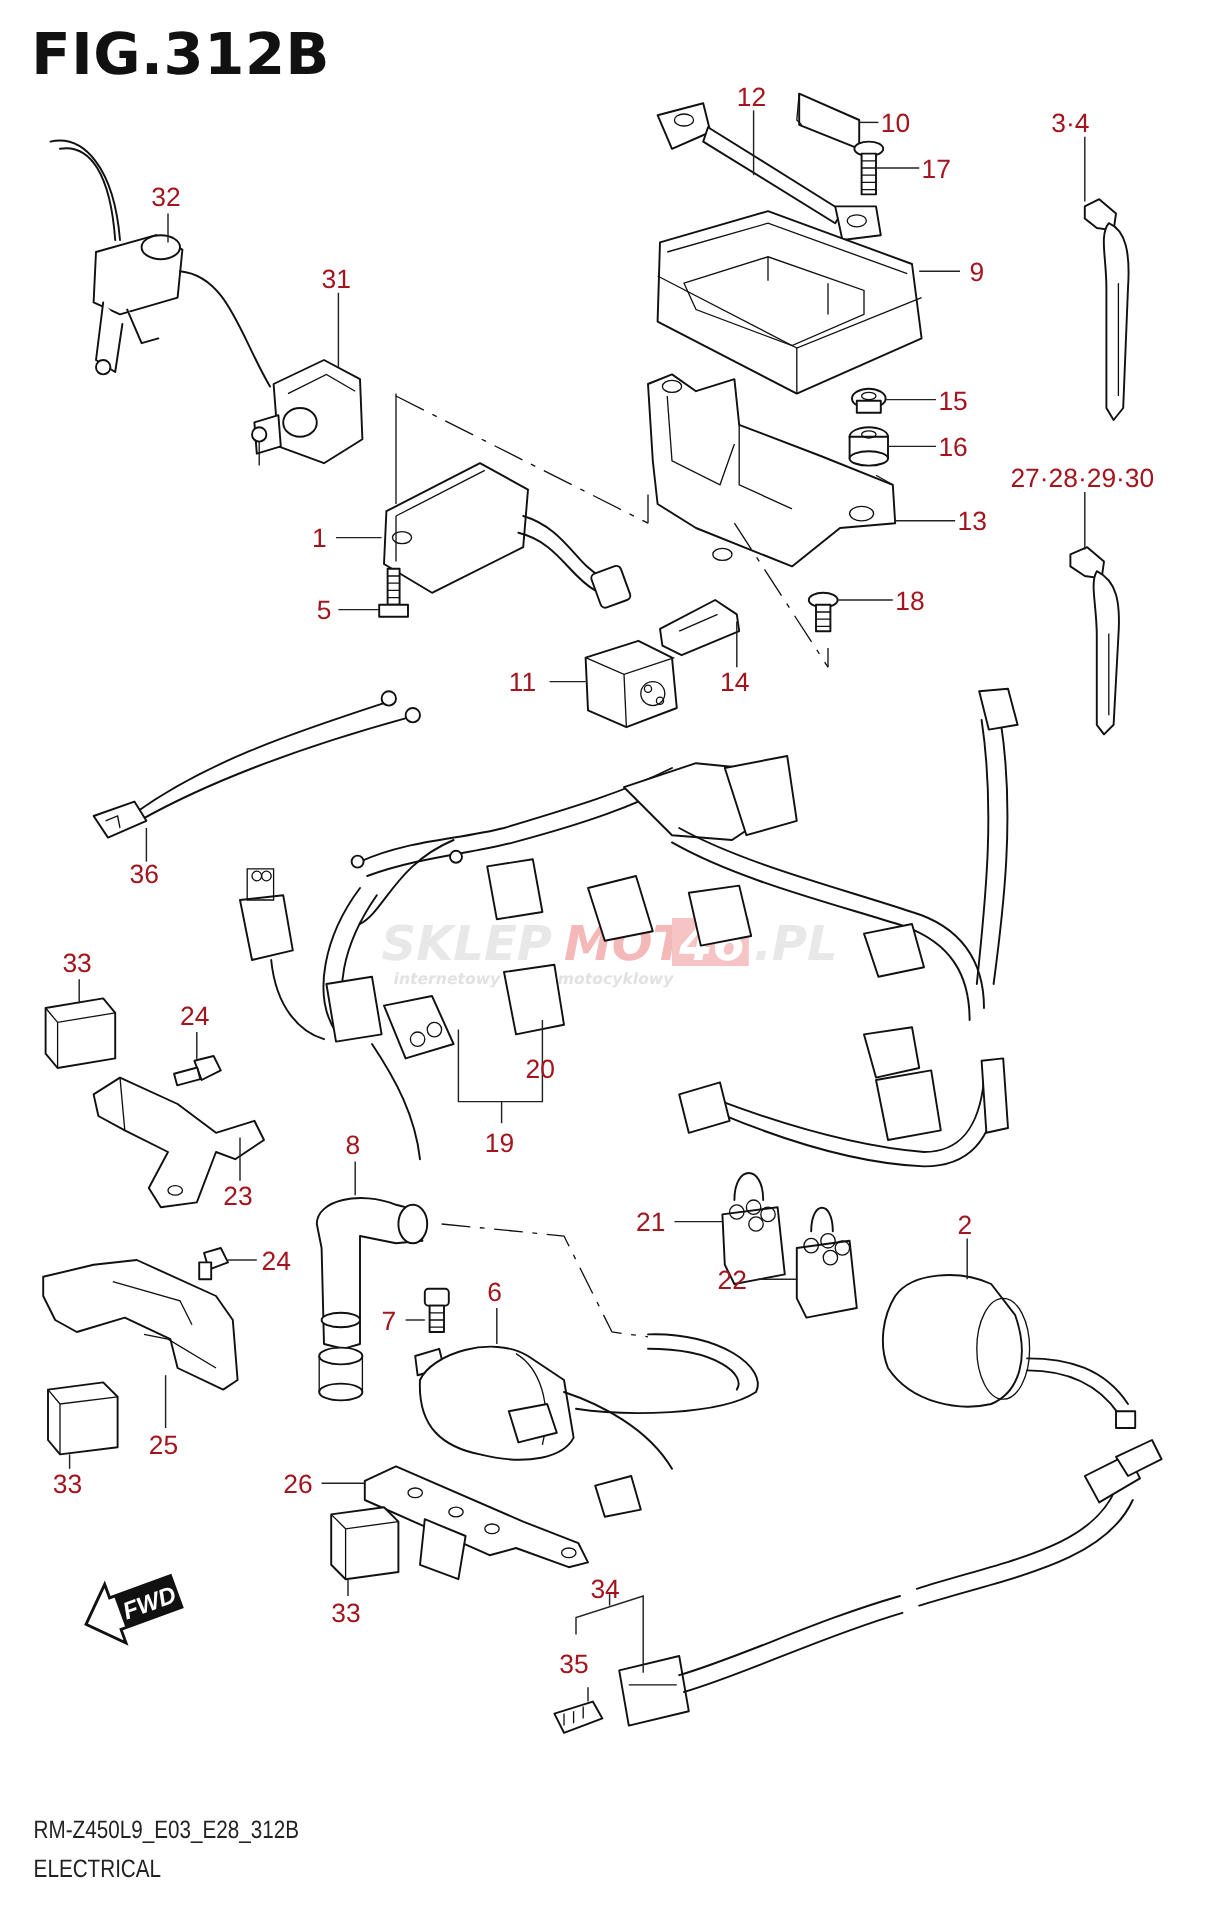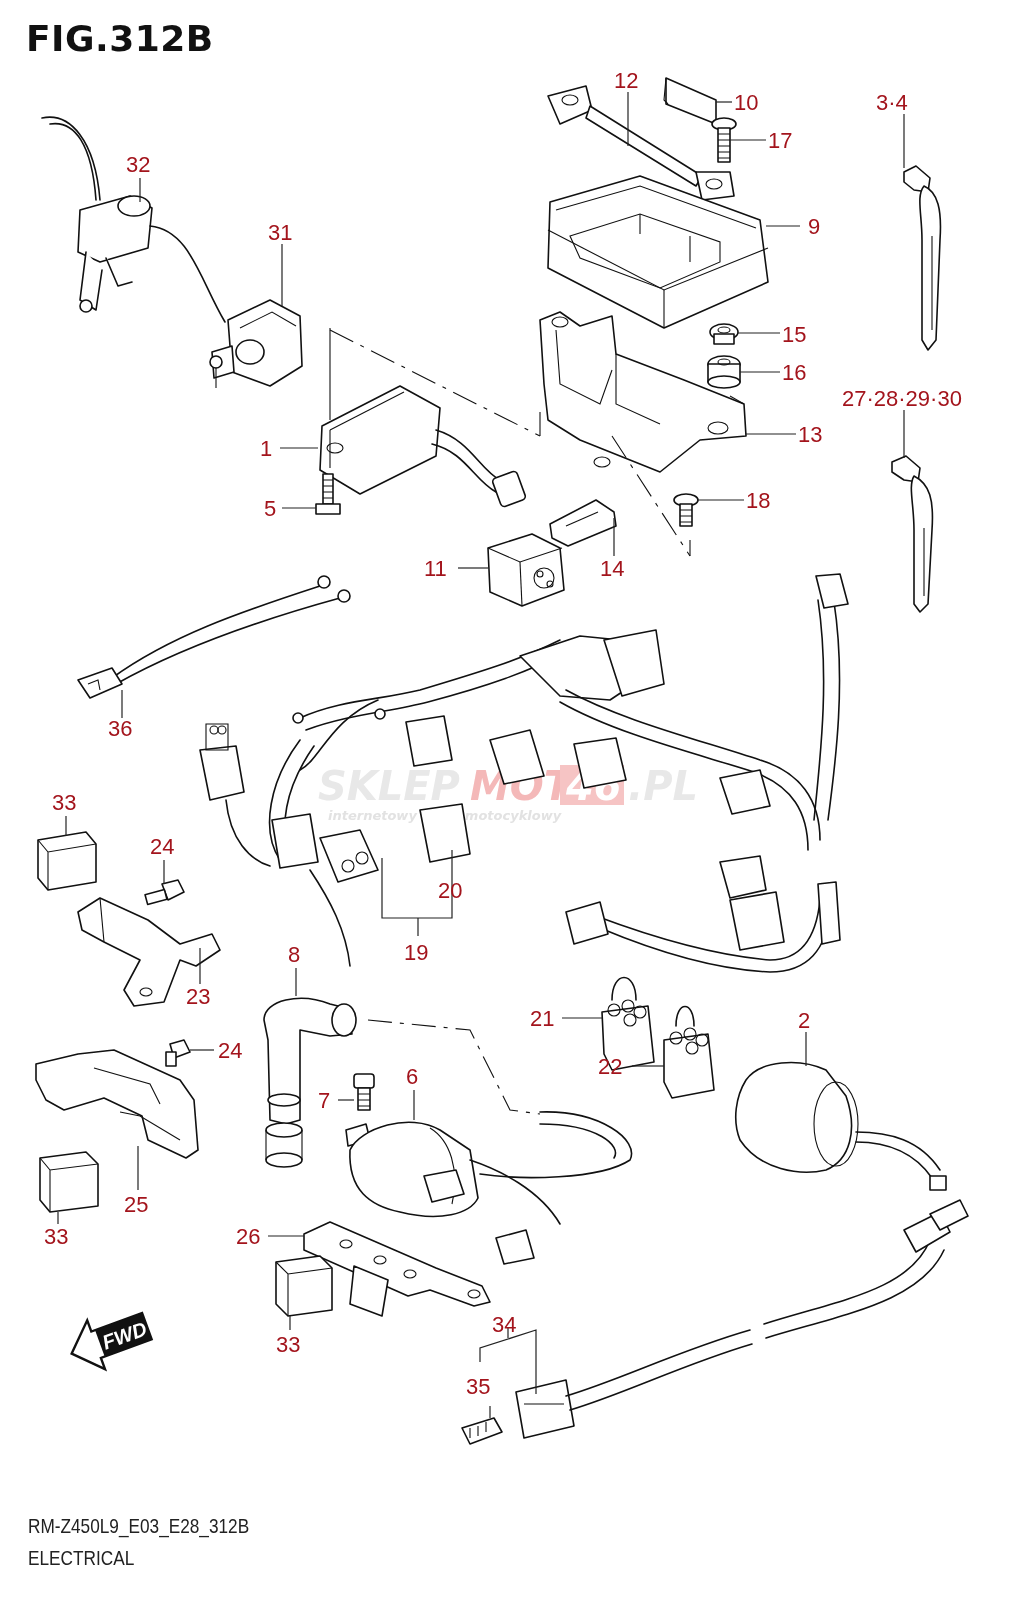--- a/index.html
+++ b/index.html
@@ -1,17 +1,17 @@
 <!DOCTYPE html>
 <html><head>
 <meta charset="utf-8">
 <style>
   html, body { margin:0; padding:0; background:#ffffff; }
   body { width:1020px; height:1600px; position:relative; overflow:hidden; font-family:"Liberation Sans", sans-serif; }
-  #title { position:absolute; left:26px; top:18px; font-family:"DejaVu Sans", sans-serif; font-weight:bold; font-size:36px; color:#111; letter-spacing:0.5px; }
+  #title { position:absolute; left:26px; top:18px; font-family:"DejaVu Sans", sans-serif; font-weight:bold; font-size:48px; color:#111; letter-spacing:0.5px; }
   #footer-code { position:absolute; left:28px; top:1514px; font-size:21px; color:#222; font-family:"Liberation Sans Narrow","Liberation Sans", sans-serif; transform:scaleX(0.82); transform-origin:left; }
   #footer-name { position:absolute; left:28px; top:1546px; font-size:21px; color:#222; transform:scaleX(0.82); transform-origin:left; }
   svg#diagram { position:absolute; left:0; top:0; }
   .lbl { font-family:"Liberation Sans", sans-serif; font-size:22px; fill:#a3141c; }
   .lead { stroke:#222; stroke-width:1.2; fill:none; }
   .part { stroke:#111; stroke-width:1.6; fill:#fff; stroke-linejoin:round; stroke-linecap:round; }
   .thin { stroke:#111; stroke-width:1.1; fill:none; }
   .wire { stroke:#111; stroke-width:1.6; fill:none; stroke-linecap:round; }
   .wm { font-family:"DejaVu Sans", sans-serif; font-weight:bold; font-style:italic; font-size:40px; fill:#e8e8e8; }
   .wm-red { fill:#f4b8b8; }

